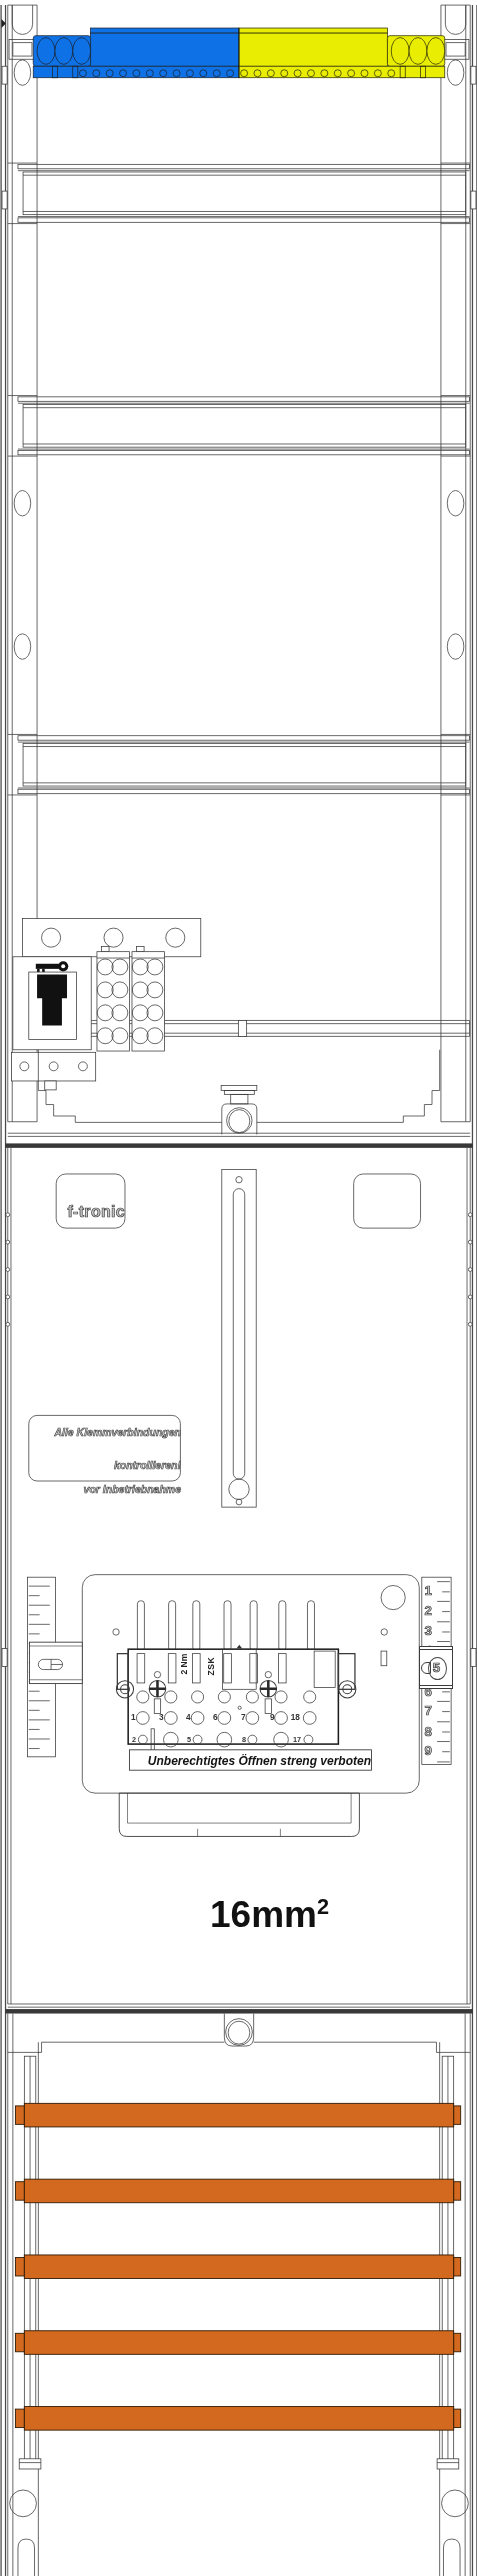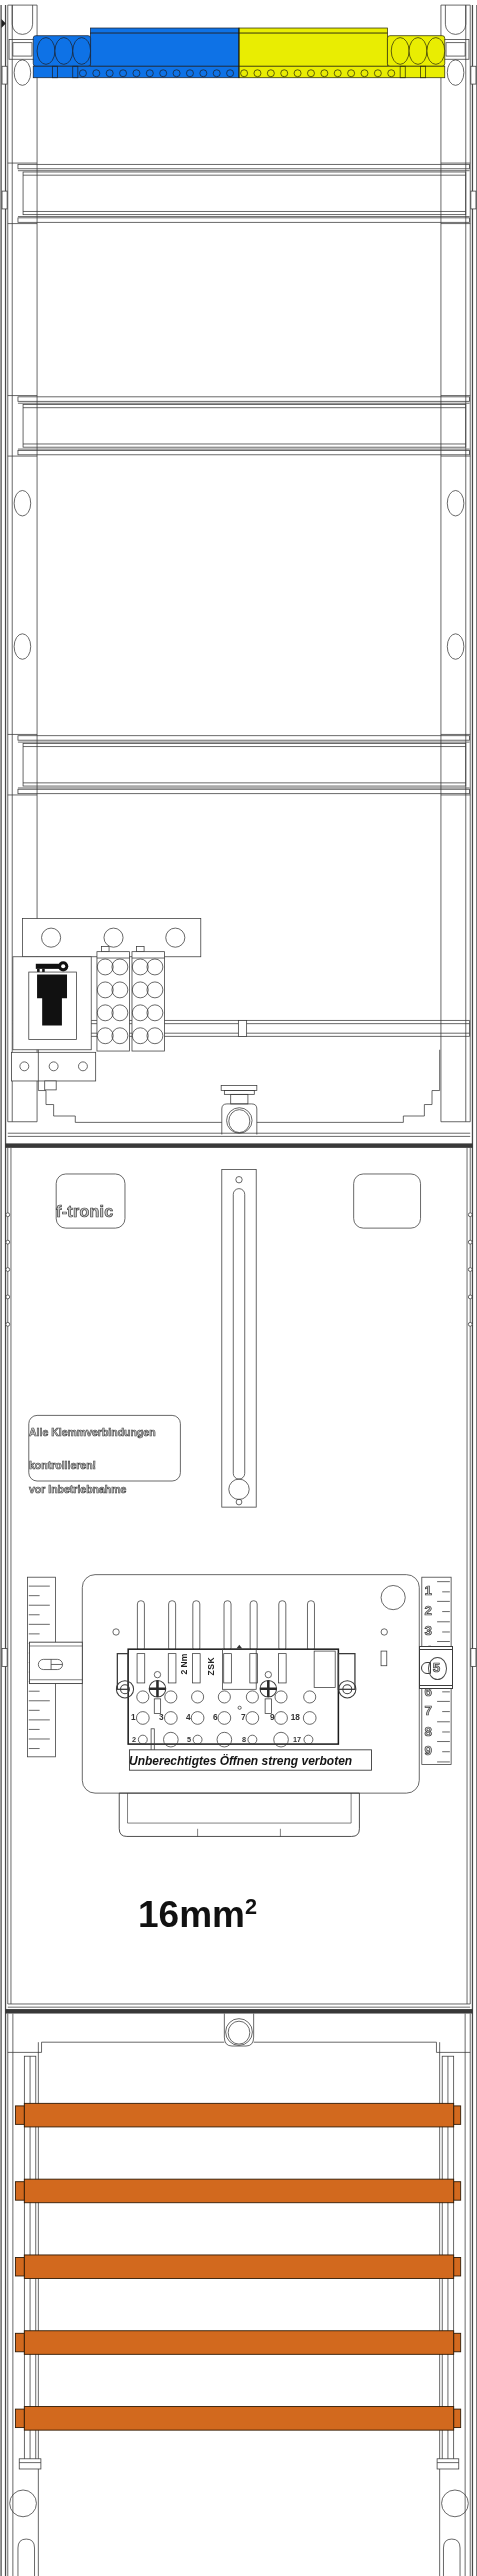--- a/index.html
+++ b/index.html
@@ -1,22 +1,22 @@
 <!DOCTYPE html>
 <html style="font-size:10.2px"><head>
 <meta charset="utf-8">
 <style>
   html,body{margin:0;padding:0;background:#fff;}
   #stage{position:relative;width:478px;height:2576px;background:#fff;overflow:hidden;
          font-family:"Liberation Sans",sans-serif;}
   #stage svg{position:absolute;left:0;top:0;z-index:1;}
   .txt{position:absolute;z-index:2;color:#1c1c1c;white-space:nowrap;}
   .hollow{color:#c9c9c9;-webkit-text-stroke:0.7px #3c3c3c;}
-  .hollow-sm{color:#cfcfcf;-webkit-text-stroke:0.6px #3c3c3c;}
-  .center{text-align:left;}
+  .hollow-sm{color:#cfcfcf;font-style:italic;-webkit-text-stroke:0.6px #3c3c3c;}
+  .center{text-align:right;}
   .brand{left:56px;top:1203px;width:69px;font-weight:700;font-size:16px;letter-spacing:0.3px;}
   .warn{left:29px;width:152px;font-weight:700;font-size:10.5px;line-height:16.6px;}
   .rot{transform:rotate(-90deg);transform-origin:center;font-weight:700;font-size:8.6px;color:#222;}
   .num-mid{width:12.7px;height:11.5px;line-height:11.5px;font-weight:600;font-size:8.3px;color:#333;text-align:center;}
   .num-bot{width:14px;height:10.2px;line-height:10.2px;font-weight:600;font-size:7.3px;color:#333;text-align:center;}
   .ruler-digit{left:422px;width:12.7px;height:15.3px;line-height:15.3px;font-size:13.4px;font-weight:700;text-align:center;z-index:2;}
   .seal{left:129px;top:1754px;width:242px;font-weight:700;font-size:12px;color:#141414;font-style:italic;}
   .wire1{left:138px;top:1851px;width:191px;font-weight:600;font-size:37px;color:#111;margin-top:43px;}
   .wire1 sup{font-size:21.7px;}
   .wire2{left:138px;top:1900px;width:191px;font-weight:600;font-size:34px;color:#111;}

